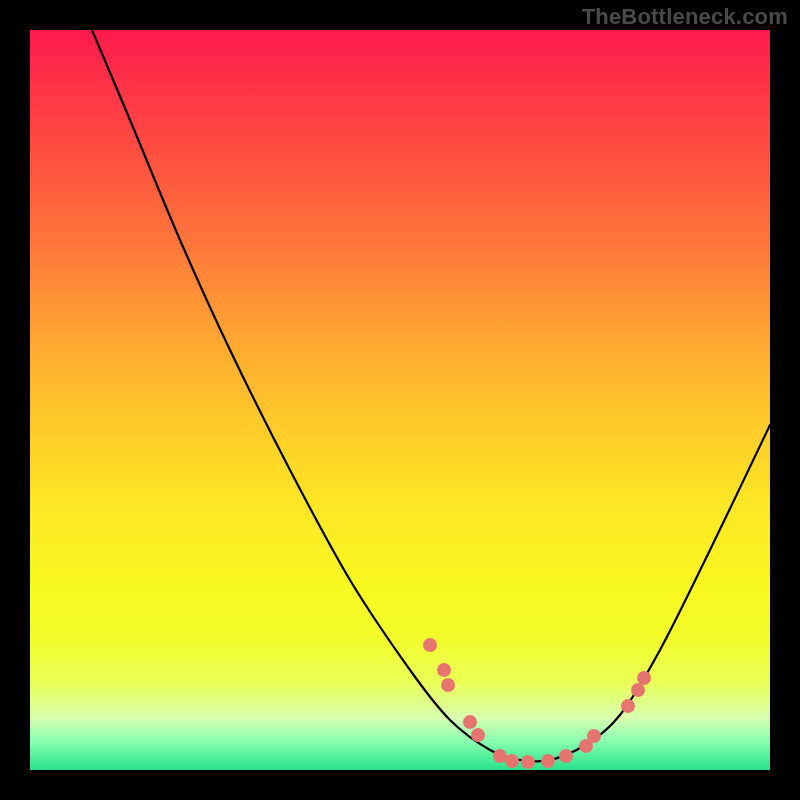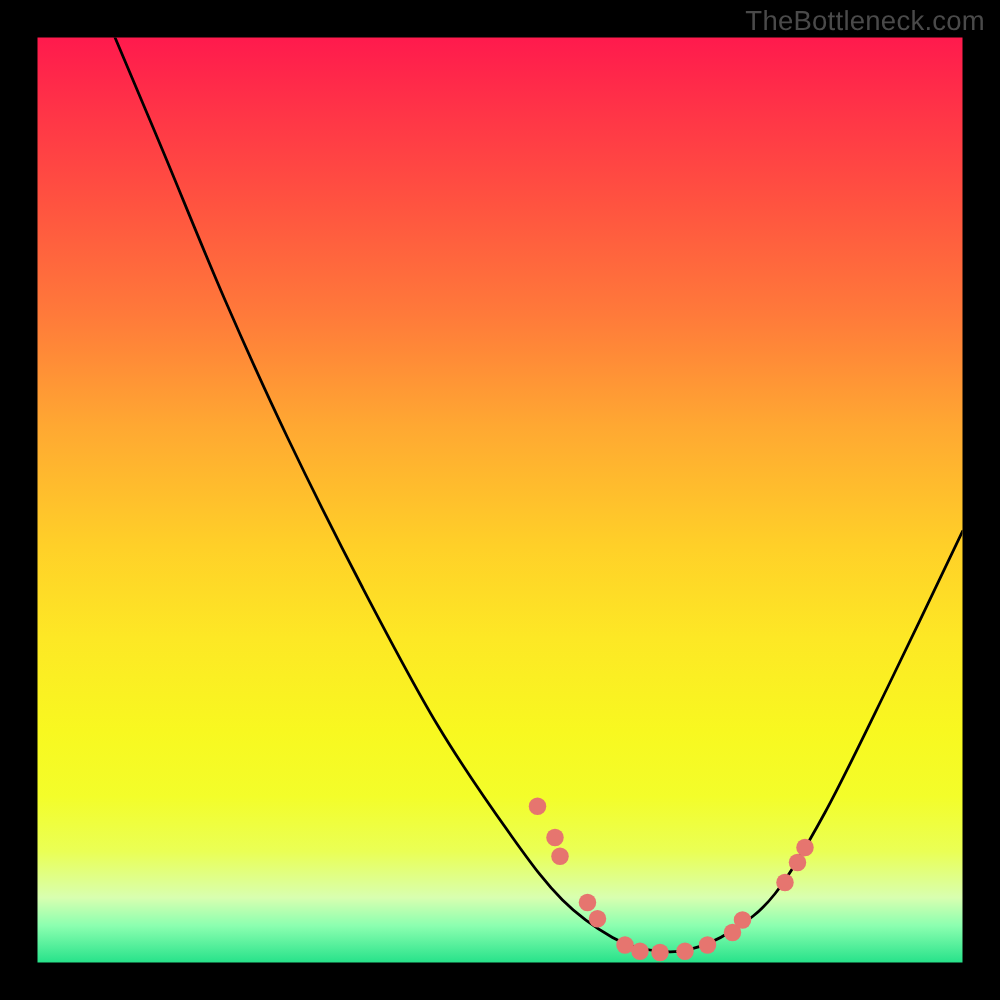--- a/index.html
+++ b/index.html
@@ -32,21 +32,21 @@
       #8cffb0 96%,
       #27e28a 100%
     );
   }
   .watermark {
     position: absolute;
     top: 4px;
     right: 12px;
     color: #4a4a4a;
     font-size: 22px;
-    font-weight: 400;
+    font-weight: 700;
     letter-spacing: 0.2px;
     z-index: 5;
   }
   svg {
     position: absolute;
     left: 0;
     top: 0;
     width: 740px;
     height: 740px;
   }

